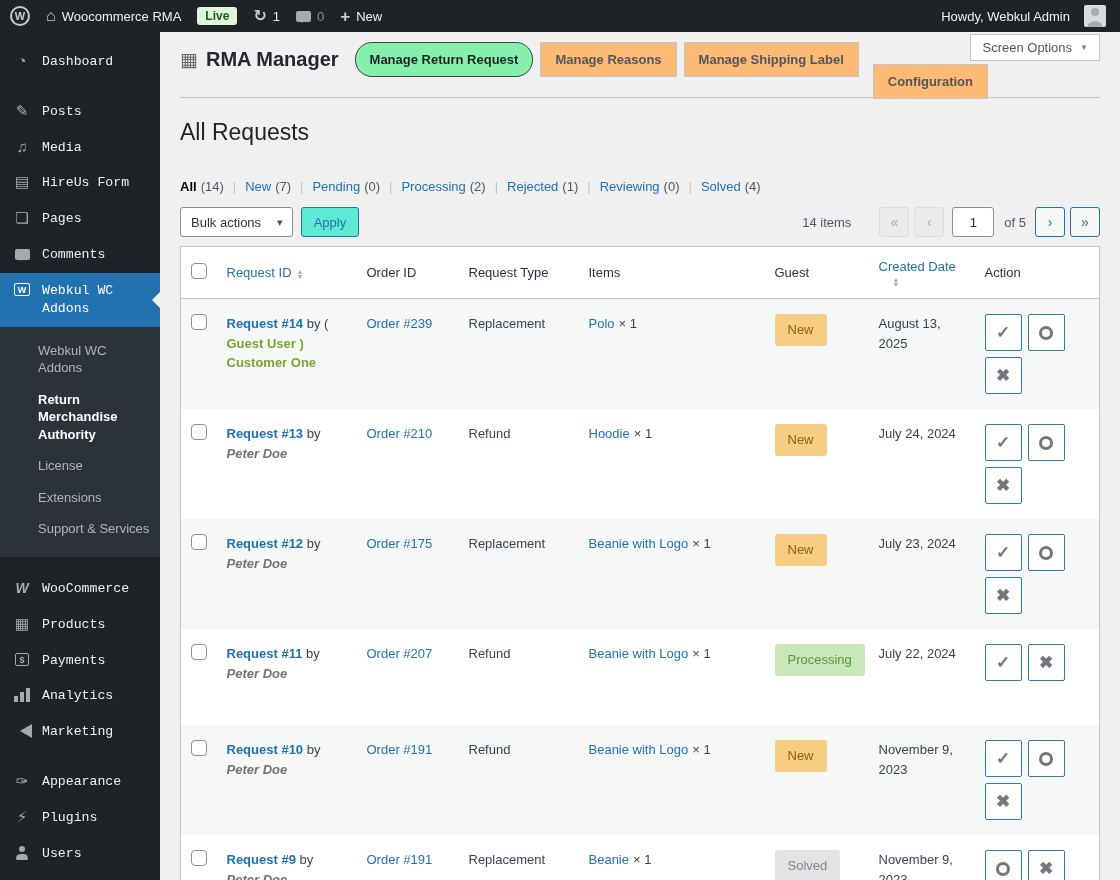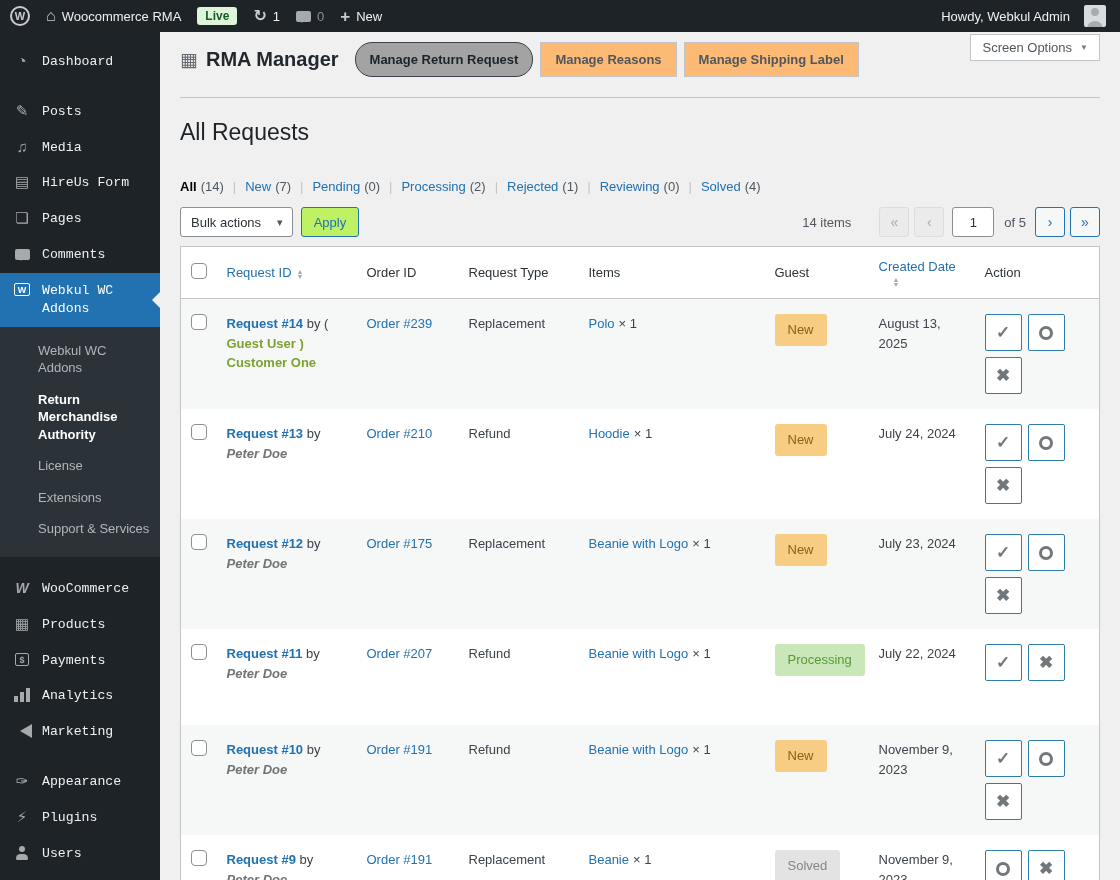--- a/index.html
+++ b/index.html
@@ -53,39 +53,39 @@
   .i-wc { font-weight:700; font-size:14px; font-style:italic; }
 
   
   .page-header { position:relative; padding-top:10px; height:66px; border-bottom:1px solid #c3c4c7; }
   .header-row { display:flex; align-items:center; gap:16px; }
   .rma-title-wrap { display:flex; align-items:center; gap:8px; }
   .i-store { color:#646970; font-size:19px; line-height:1; }
   .rma-title { font-size:20px; font-weight:700; color:#23282d; white-space:nowrap; }
   .nav-tabs { display:flex; gap:7px; }
   .nav-tab { padding:9px 14px; background:#fdba74; border:1px solid #c3c4c7; color:#50575e; font-weight:700; font-size:13px; white-space:nowrap; }
-  .nav-tab.active { background:#a3a3a3; border-color:#3c434a; color:#1d2327;border-radius:17px; }
+  .nav-tab.active { background:#86efac; border-color:#3c434a; color:#1d2327;border-radius:17px; }
   .nav-tab.config { position:absolute; top:32px; right:112px; z-index:2; }
   .screen-options { position:absolute; top:2px; right:0; background:#fff; border:1px solid #c3c4c7; color:#50575e; font-size:13px; padding:5px 11px; cursor:pointer; display:inline-flex; align-items:center; gap:8px; font-family:inherit; }
   .screen-options .chev { font-size:8px; color:#787c82; }
 
   
   .page-heading { font-size:23px; font-weight:400; color:#1d2327; margin:21px 0 0; }
   .filters { list-style:none; display:flex; align-items:flex-end; margin-top:33px; font-size:13px; }
   .filters li { display:inline-flex; align-items:center; }
   .filters li + li::before { content:"|"; color:#c3c4c7; margin:0 9px; }
   .filter-link { color:#2271b1; }
   .filter-link.current { color:#000; font-weight:700; }
   .filter-count { color:#50575e; margin-left:4px; }
 
   
   .tablenav { display:flex; align-items:center; margin-top:13px; }
   .bulk-select { display:inline-flex; align-items:center; gap:16px; background:#fff; border:1px solid #8c8f94; border-radius:3px; padding:5px 9px 5px 10px; color:#2c3338; cursor:pointer; height:30px; }
   .sel-chev { font-size:11px; color:#50575e; }
-  .apply-btn { margin-left:8px; background:#bef264; border:1px solid #2271b1; border-radius:3px; color:#2271b1; font-size:13px; padding:0 12px; height:30px; cursor:pointer; font-family:inherit; }
+  .apply-btn { margin-left:8px; background:#5eead4; border:1px solid #2271b1; border-radius:3px; color:#2271b1; font-size:13px; padding:0 12px; height:30px; cursor:pointer; font-family:inherit; }
   .pagination { margin-left:auto; display:flex; align-items:center; gap:5px; color:#50575e; }
   .items-count { margin-right:23px; }
   .pg-btn { width:30px; height:30px; display:inline-flex; align-items:center; justify-content:center; border-radius:3px; font-size:14px; }
   .pg-btn.disabled { background:#ebebec; border:1px solid #dcdcde; color:#a7aaad; }
   .pg-btn.enabled { background:#f6f7f7; border:1px solid #2271b1; color:#2271b1; cursor:pointer; }
   .pg-input { width:42px; height:30px; text-align:center; border:1px solid #8c8f94; border-radius:3px; font-size:13px; color:#2c3338; font-family:inherit; margin:0 3px; }
   .pg-of { margin:0 4px 0 2px; }
 
   
   .list-table { width:100%; margin-top:9px; border-collapse:collapse; background:#fff; border:1px solid #c3c4c7; box-shadow:0 1px 1px rgba(0,0,0,.04); table-layout:fixed; }
@@ -241,20 +241,21 @@
         <div class="rma-title-wrap">
           <span class="i-store">▦</span>
           <h2 class="rma-title">RMA Manager</h2>
         </div>
         <div class="nav-tabs">
           <a class="nav-tab active">Manage Return Request</a>
           <a class="nav-tab">Manage Reasons</a>
           <a class="nav-tab">Manage Shipping Label</a>
         </div>
       </div>
+      <a class="nav-tab config">Configuration</a>
       <button class="screen-options">
         <span>Screen Options</span>
         <span class="chev">▼</span>
       </button>
     </div>
 
     <h1 class="page-heading">All Requests</h1>
 
     <ul class="filters">
         <li>

